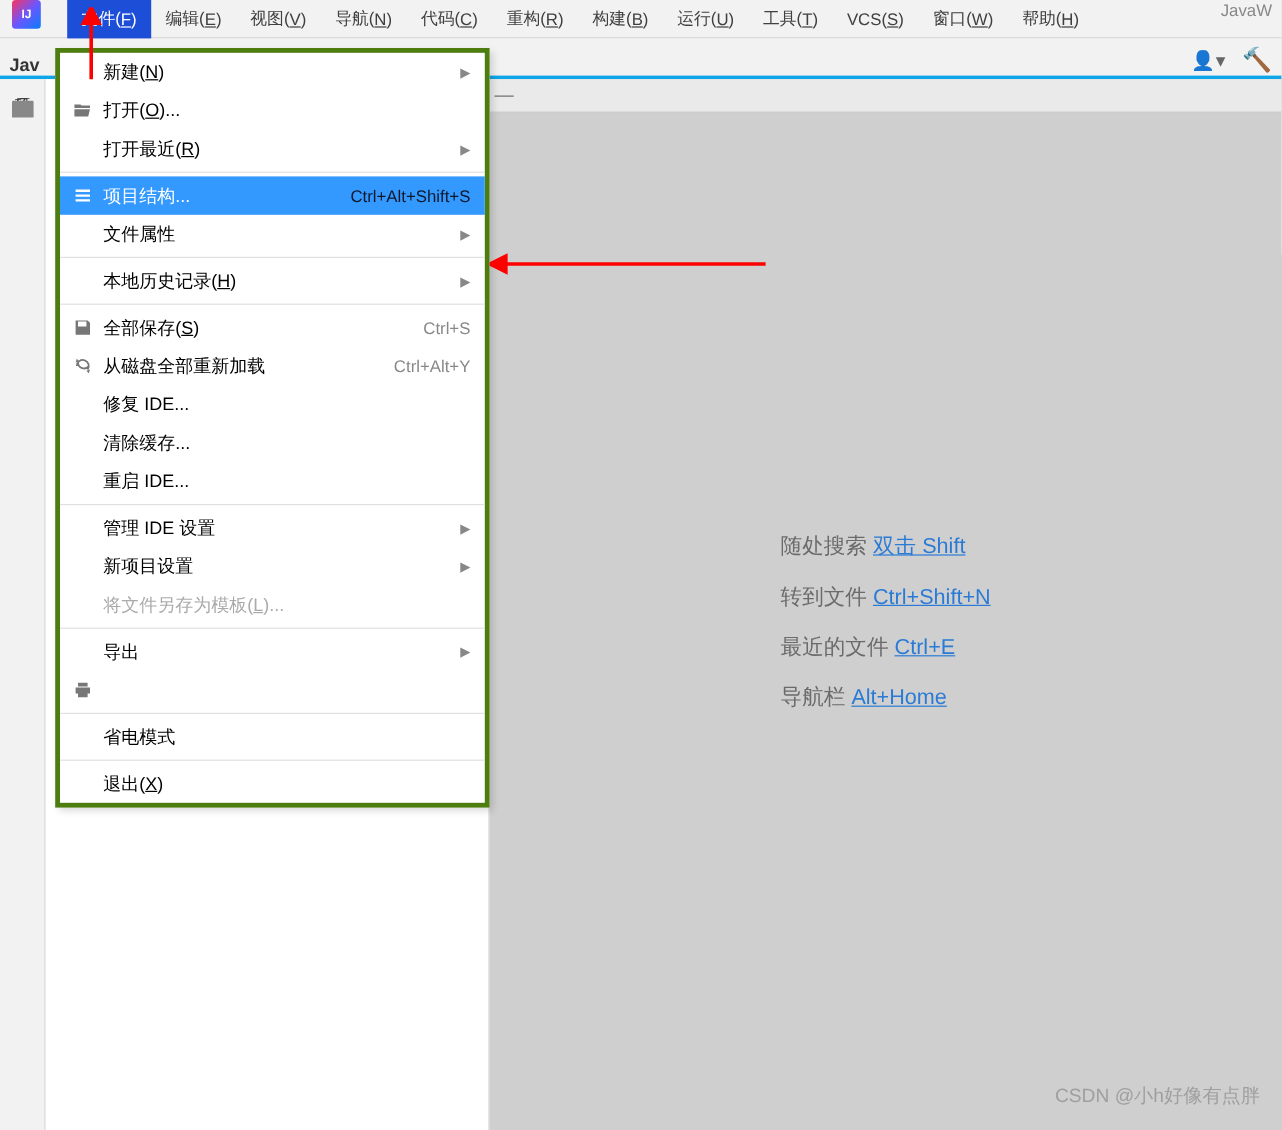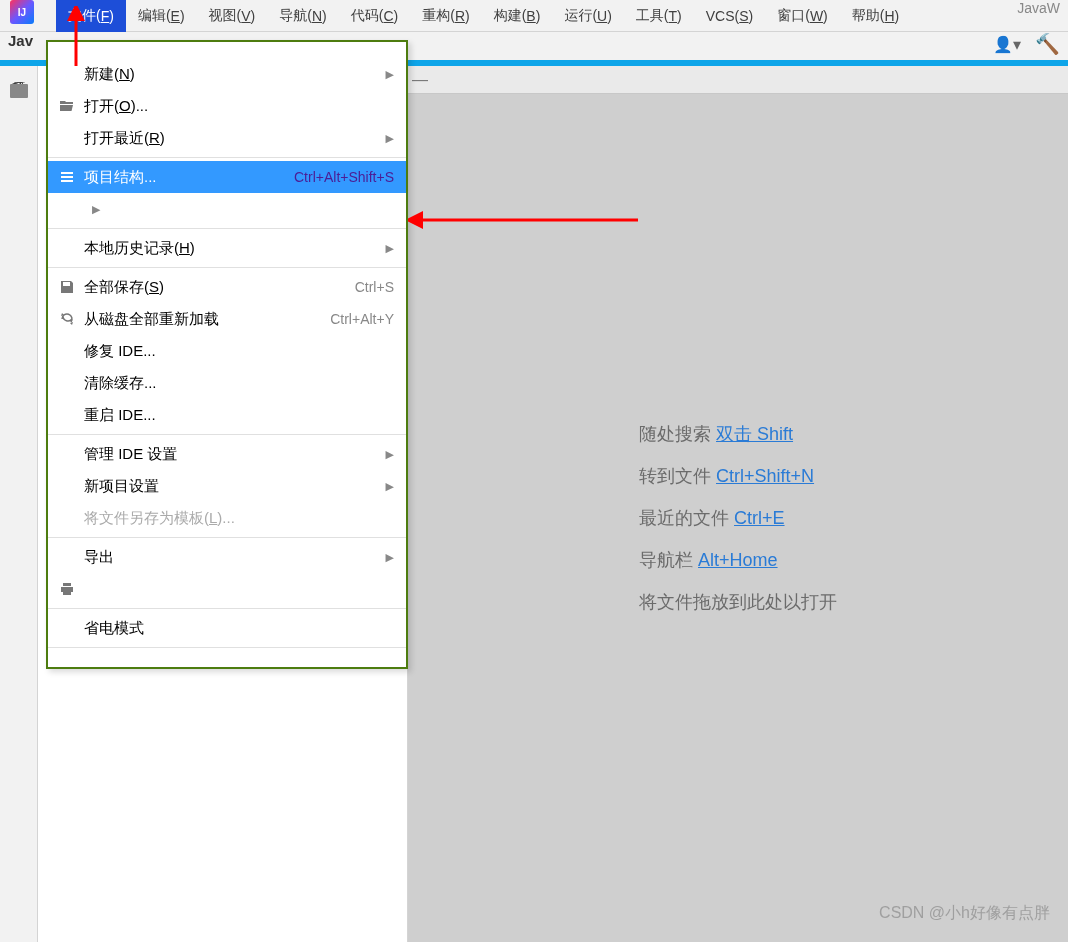--- a/index.html
+++ b/index.html
@@ -5,38 +5,38 @@
 * { margin: 0; padding: 0; box-sizing: border-box; font-family: "Microsoft YaHei", "SimSun", sans-serif; }
 body { width: 1068px; height: 942px; background: #f2f2f2; overflow: hidden; position: relative; }
 
 .menubar { height: 32px; background: #f2f2f2; border-bottom: 1px solid #d4d4d4; display: flex; padding-left: 4px; }
 .app-icon { width: 24px; height: 24px; margin: 0 6px; background: linear-gradient(135deg,#fe315d 0%,#6b57ff 50%,#087cfa 100%); border-radius: 3px; display:flex; align-items:center; justify-content:center; color:#fff; font-size:10px; font-weight:bold; }
 .menu-item { padding: 0 12px; height: 32px; display: flex; align-items: center; font-size: 14px; color: #404040; cursor: pointer; }
 .menu-item.active { background: #1d4ed8; color: #fff; margin-left: 16px; }
 .menu-item u { text-decoration: underline; }
 .title-right { margin-left: auto; padding-right: 8px; color: #888; font-size: 14px; }
 
-.toolbar-row { height: 34px; background: #f2f2f2; border-bottom: 6px solid #0ea5e9; display: flex; align-items: flex-start; padding: 0 8px; gap: 38px; }
+.toolbar-row { height: 34px; background: #f2f2f2; border-bottom: 3px solid #0ea5e9; display: flex; align-items: flex-end; padding: 0 8px; gap: 38px; }
 .toolbar-right { margin-left: auto; display: flex; align-items: center; gap: 14px; color: #666; }
 
 .main { display: flex; height: calc(942px - 66px); }
 .left-gutter { width: 38px; background: #f2f2f2; border-right: 1px solid #d4d4d4; display: flex; flex-direction: column; align-items: center; padding-top: 6px; gap: 12px; }
 .vertical-label { writing-mode: vertical-rl; font-size: 13px; color: #333; }
 .folder-icon-side { width: 18px; height: 14px; background: #888; border-radius: 1px; }
 
-.dropdown { position: absolute; left: 46px; top: 40px; width: 362px; background: #fff; border: 2px solid #4d7c0f; box-shadow: 3px 3px 6px rgba(0,0,0,.15); z-index: 50; padding: 16px 0; }
+.dropdown { position: absolute; left: 46px; top: 40px; width: 362px; background: #fff; border: 4px solid #4d7c0f; box-shadow: 3px 3px 6px rgba(0,0,0,.15); z-index: 50; padding: 0 0; }
 .dd-item { height: 32px; display: flex; align-items: center; padding: 0 12px 0 8px; font-size: 15px; color: #000; cursor: pointer; position: relative; }
 .dd-item.highlight { background: #3399ff; color: #fff; }
 .dd-item.disabled { color: #aaa; cursor: default; }
 .dd-icon { width: 22px; display: flex; align-items: center; justify-content: center; margin-right: 6px; color: #777; }
 .dd-item.highlight .dd-icon { color: #fff; }
 .dd-label { flex: 1; }
 .dd-label u { text-decoration: underline; }
 .dd-shortcut { color: #888; font-size: 14px; margin-left: 8px; }
-.dd-item.highlight .dd-shortcut { color: #4c1d95; }
+.dd-item.highlight .dd-shortcut { color: #0f172a; }
 .dd-arrow { color: #888; font-size: 11px; margin-left: 8px; }
 .dd-sep { height: 1px; background: #e0e0e0; margin: 3px 0; }
 
 .editor-area { flex: 1; background: #cfcfcf; position: relative; display: flex; flex-direction: column; }
 .tab-strip { height: 28px; background: #eaeaea; border-bottom: 1px solid #c8c8c8; display:flex; align-items:center; padding-left:4px; gap:6px; color:#777; }
 .hint-block { margin: auto; text-align: left; }
 .hint-row { font-size: 18px; color: #6b6b6b; margin: 18px 0; }
 .hint-row .kbd { color: #2a7bd6; text-decoration: underline; }
 
 .watermark { position: absolute; bottom: 18px; right: 18px; color: rgba(120,120,120,.55); font-size: 16px; }
@@ -83,21 +83,20 @@
   <div style="width:370px;background:#fff;border-right:1px solid #d4d4d4;"></div>
   <div class="editor-area">
     <div class="tab-strip">
       <span>—</span>
     </div>
     <div class="hint-block" id="hints">
         <div class="hint-row"><span>随处搜索</span> <span class="kbd">双击 Shift</span></div>
         <div class="hint-row"><span>转到文件</span> <span class="kbd">Ctrl+Shift+N</span></div>
         <div class="hint-row"><span>最近的文件</span> <span class="kbd">Ctrl+E</span></div>
         <div class="hint-row"><span>导航栏</span> <span class="kbd">Alt+Home</span></div>
-        <div class="hint-row"><span>将文件拖放到此处以打开</span></div>
       </div>
   </div>
 </div>
 
 <div class="dropdown" id="dropdown">
     <div class="dd-item">
       <span class="dd-icon"></span>
       <span class="dd-label">新建(<u>N</u>)</span>
       <span class="dd-arrow">▶</span>
     </div>
@@ -119,20 +118,21 @@
       <span class="dd-icon">
         <svg width="16" height="16" viewBox="0 0 16 16">
           <path fill="currentColor" d="M2 3h12v2H2zM2 7h12v2H2zM2 11h12v2H2z"></path>
         </svg>
       </span>
       <span class="dd-label">项目结构...</span>
       <span class="dd-shortcut">Ctrl+Alt+Shift+S</span>
     </div>
     <div class="dd-item">
       <span class="dd-icon"></span>
+      <span class="dd-label">文件属性</span>
       <span class="dd-arrow">▶</span>
     </div>
     <div class="dd-sep"></div>
     <div class="dd-item">
       <span class="dd-icon"></span>
       <span class="dd-label">本地历史记录(<u>H</u>)</span>
       <span class="dd-arrow">▶</span>
     </div>
     <div class="dd-sep"></div>
     <div class="dd-item">
@@ -193,20 +193,24 @@
           <path fill="currentColor" d="M4 2h8v3H4zM2 6h12v5h-2v3H4v-3H2zM5 10h6v3H5z"></path>
         </svg>
       </span>
     </div>
     <div class="dd-sep"></div>
     <div class="dd-item">
       <span class="dd-icon"></span>
       <span class="dd-label">省电模式</span>
     </div>
     <div class="dd-sep"></div>
+    <div class="dd-item">
+      <span class="dd-icon"></span>
+      <span class="dd-label">退出(<u>X</u>)</span>
+    </div>
   </div>
 
 <svg class="red-arrow" style="left:56px;top:6px;" width="40" height="70">
   <defs>
       <marker id="ah1" markerWidth="6" markerHeight="6" refX="3" refY="3" orient="auto">
         <path d="M0,0 L6,3 L0,6 Z" fill="#ff0000"></path>
       </marker>
     </defs>
   <line x1="20" y1="60" x2="20" y2="6" stroke="#ff0000" stroke-width="3" marker-end="url(#ah1)"></line>
 </svg>

